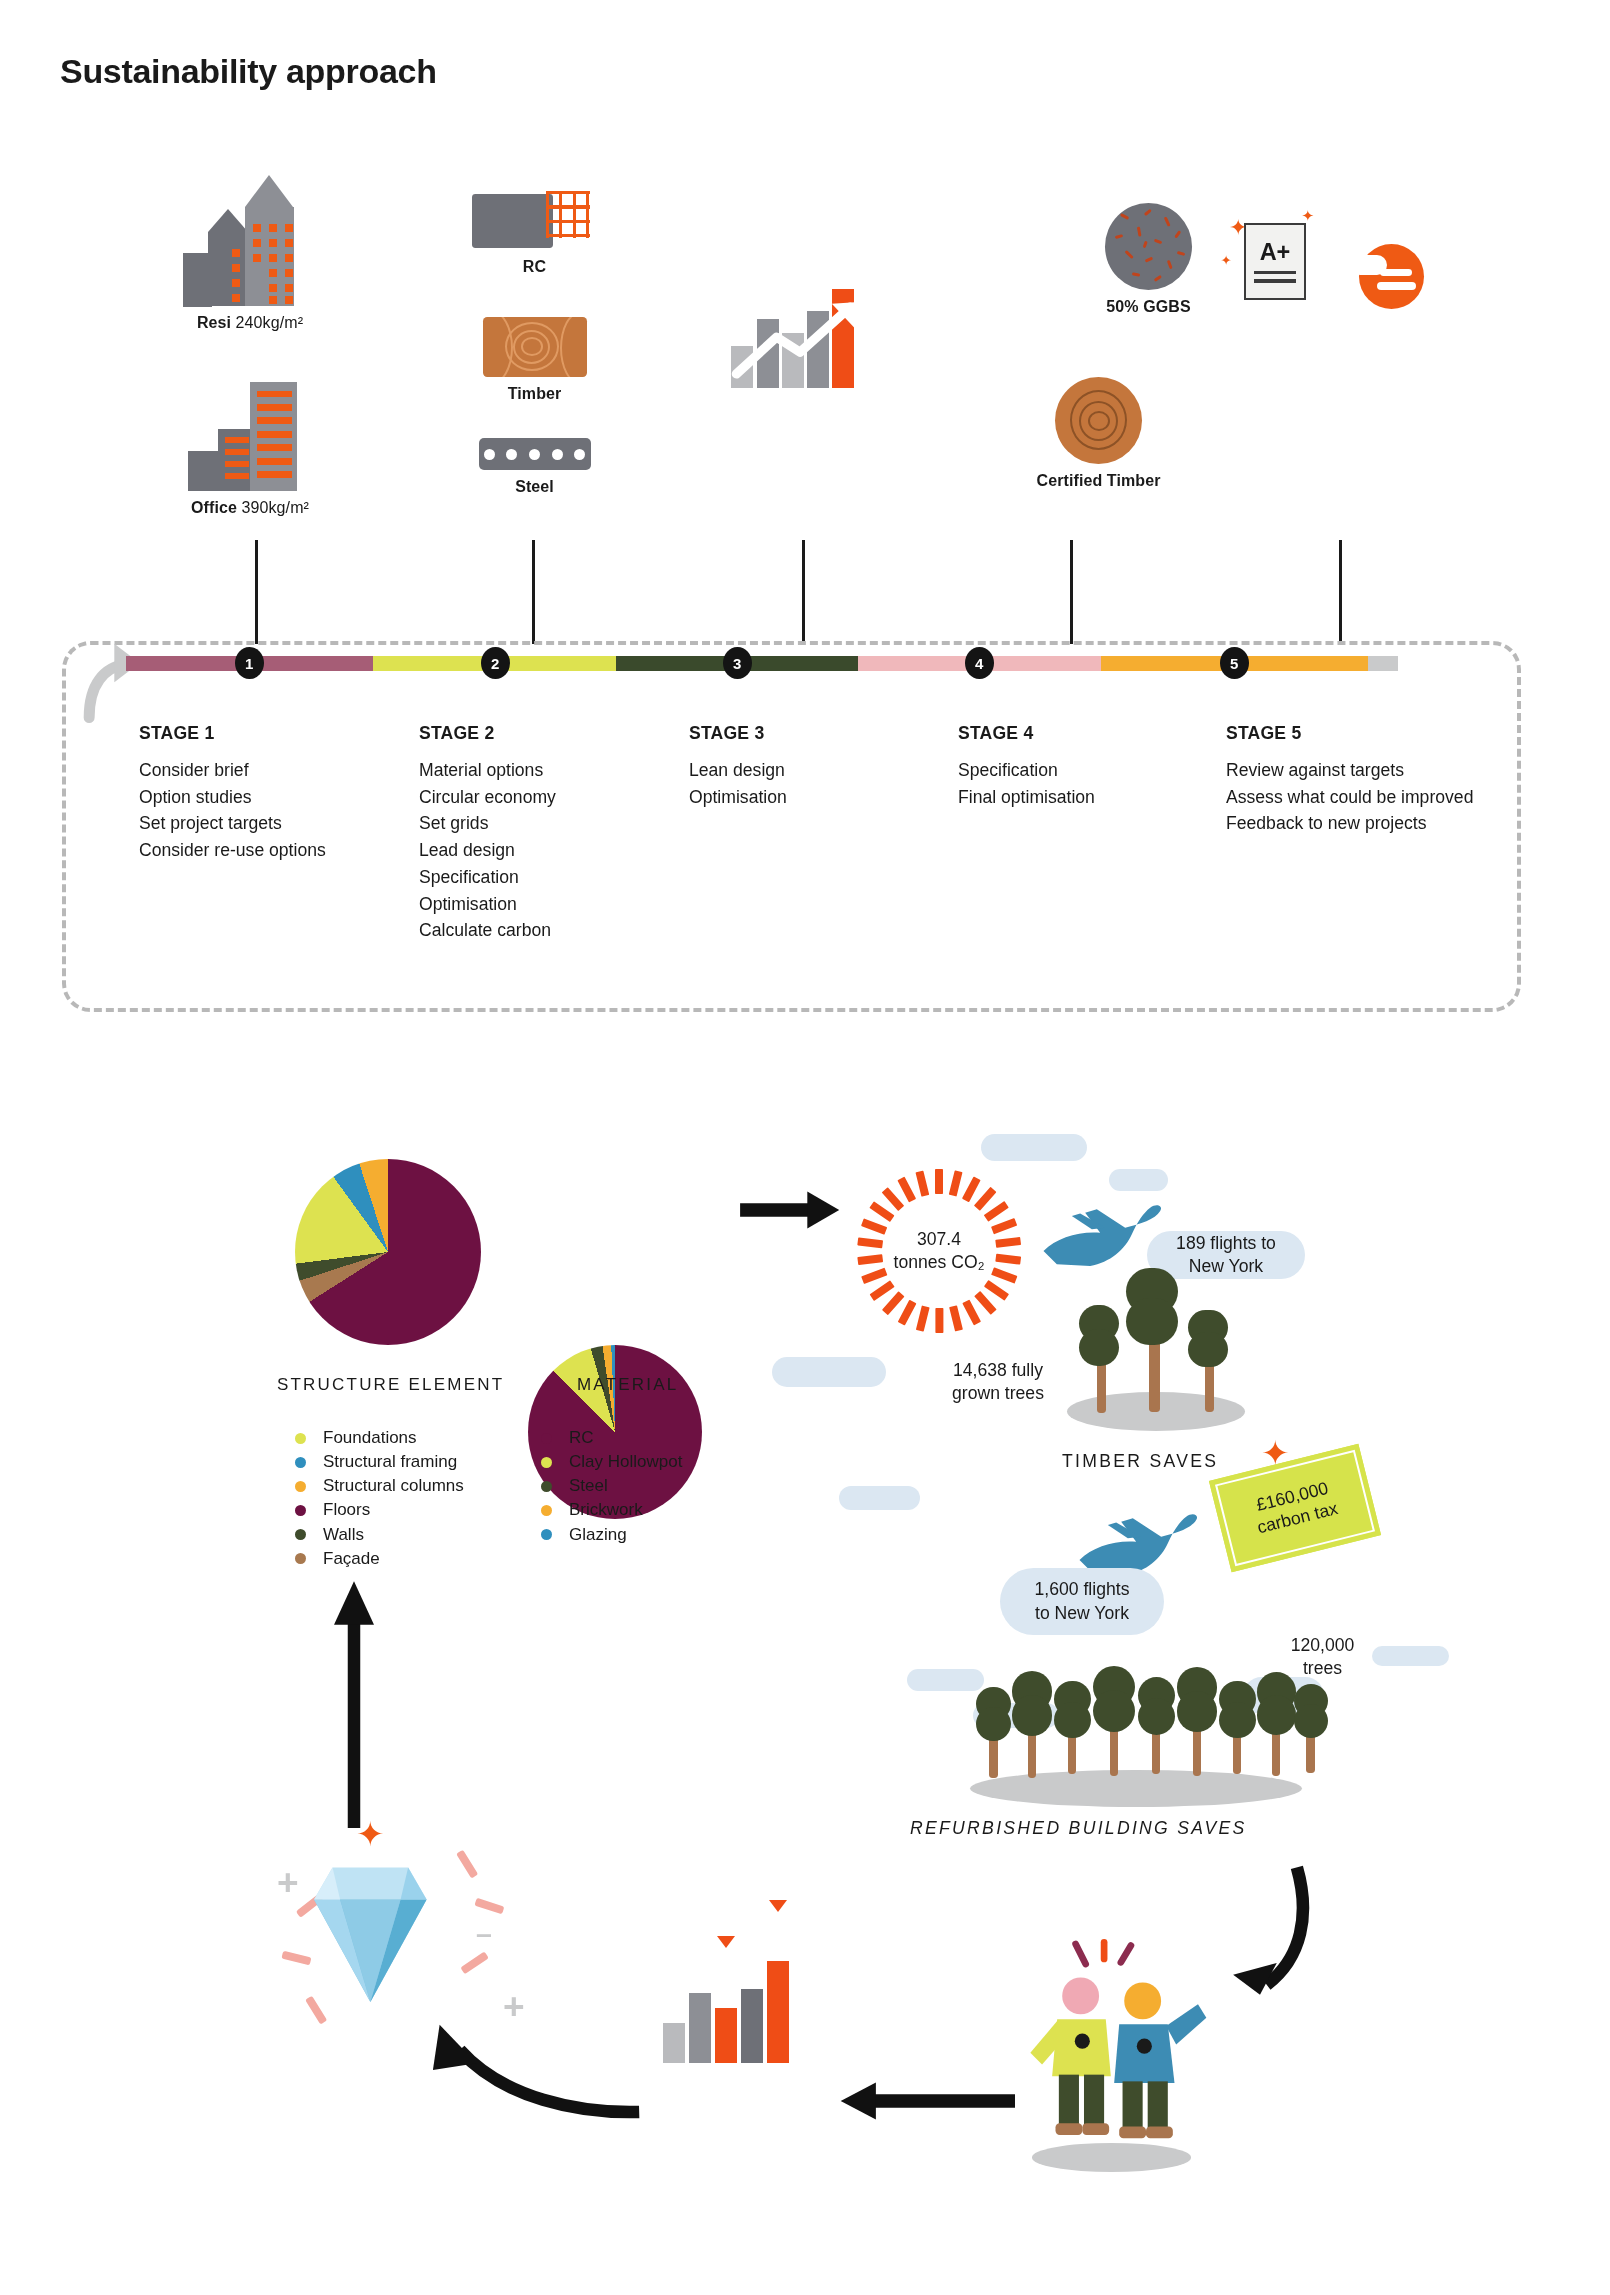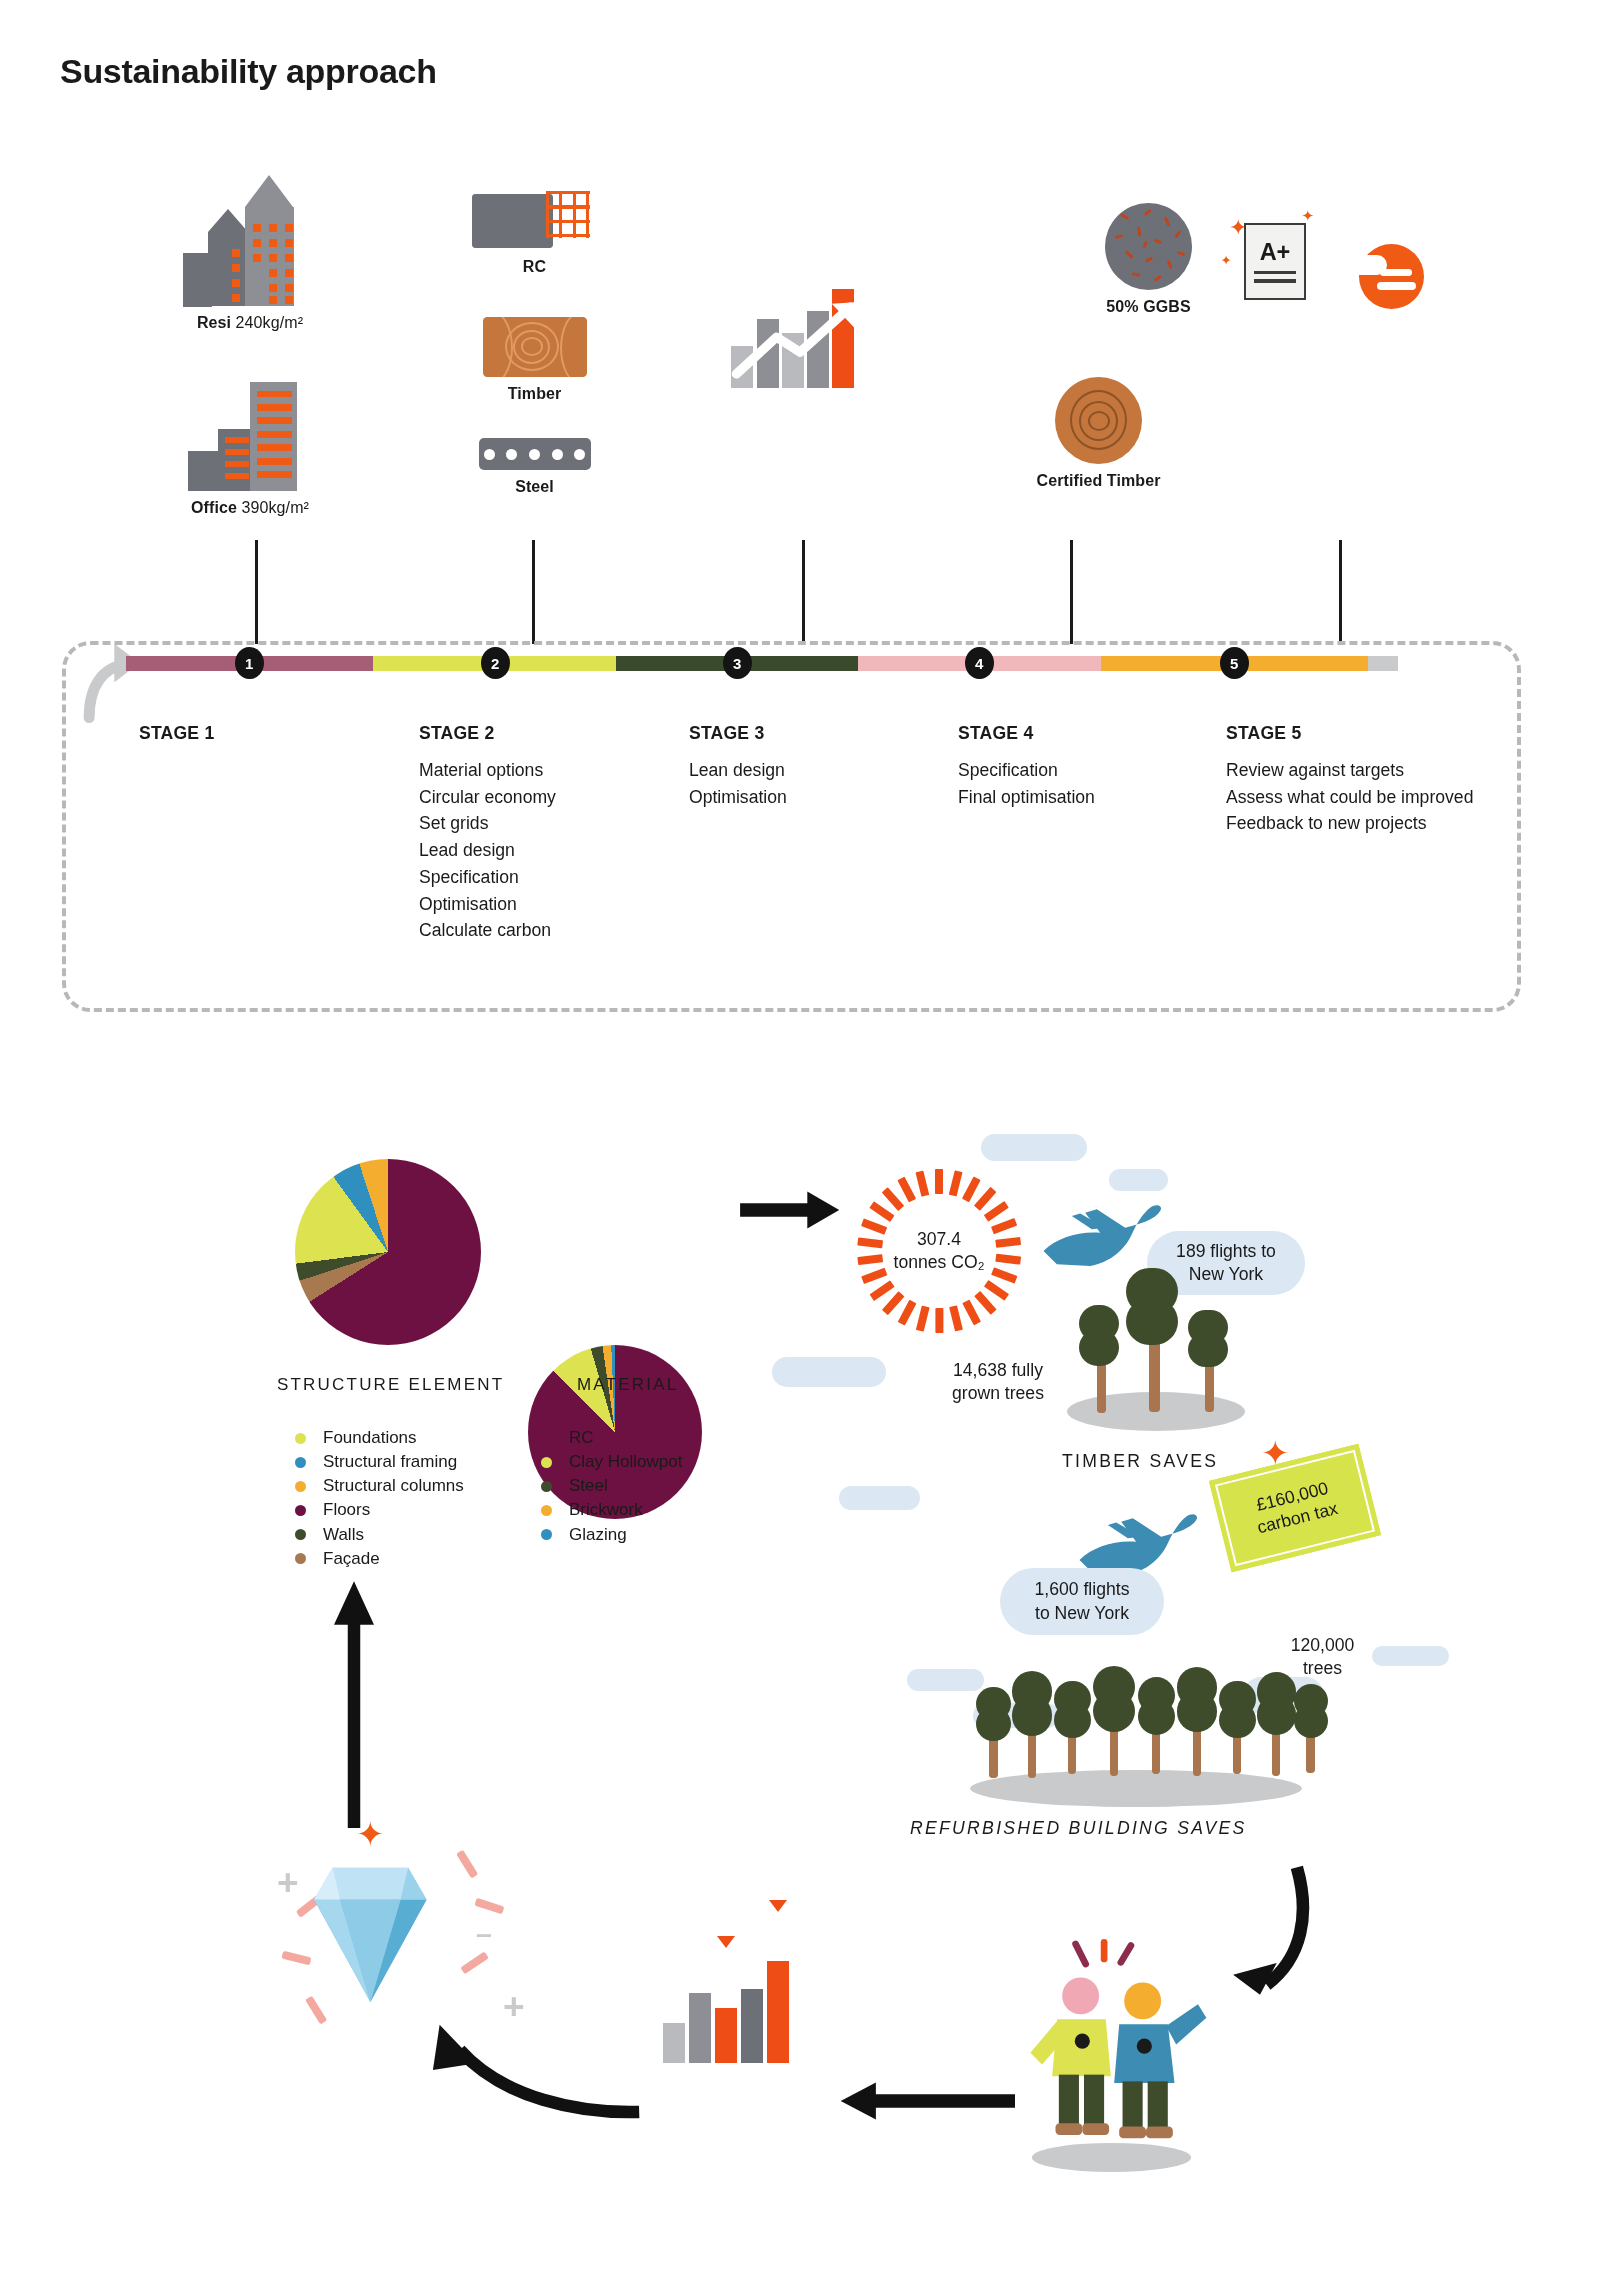--- a/index.html
+++ b/index.html
@@ -339,20 +339,26 @@
 <div id="timeline-nodes">
     <div class="tl-node" style="left: 235px;">1</div>
     <div class="tl-node" style="left: 481px;">2</div>
     <div class="tl-node" style="left: 723px;">3</div>
     <div class="tl-node" style="left: 965px;">4</div>
     <div class="tl-node" style="left: 1220px;">5</div>
   </div>
 <div id="stages-root">
     <div class="stage-col" style="left: 139px; width: 268px;">
       <div class="stage-head">STAGE 1</div>
+      <ul>
+        <li>Consider brief</li>
+        <li>Option studies</li>
+        <li>Set project targets</li>
+        <li>Consider re-use options</li>
+      </ul>
     </div>
     <div class="stage-col" style="left: 419px; width: 260px;">
       <div class="stage-head">STAGE 2</div>
       <ul>
         <li>Material options</li>
         <li>Circular economy</li>
         <li>Set grids</li>
         <li>Lead design</li>
         <li>Specification</li>
         <li>Optimisation</li>
@@ -482,21 +488,21 @@
 <div class="cloud" style="left:839px; top:1486px; width:81px;  height:23.5px;"></div>
 <div class="cloud" style="left:907px; top:1669px; width:77px;  height:22px;"></div>
 <div class="cloud" style="left:1372px; top:1646px; width:77px;  height:20px;"></div>
 <div class="cloud" style="left:1243px; top:1677px; width:81px;  height:37px;"></div>
 <div class="cloud" style="left:973px; top:1703px; width:86px; height:25px;"></div>
 
 <svg class="plane" style="left:1038px; top:1201px;" width="126" height="70" viewBox="0 0 150 84">
   <path d="M6 60 C22 44 48 36 74 38 L56 14 L70 10 L104 32 C122 28 140 22 146 12 C150 6 142 2 134 8 C126 14 118 26 112 40 C104 58 86 74 62 78 L22 76 Z" fill="#3d8cb4"></path>
   <path d="M64 34 L40 18 L50 15 L80 32 Z" fill="#3d8cb4"></path>
 </svg>
-<div class="callout" style="left:1147px; top:1231px; width:158px; height:64px; white-space:pre-line;">189 flights to
+<div class="callout" style="left:1147px; top:1231px; width:158px; height:48px; white-space:pre-line;">189 flights to
 New York</div>
 
 <div class="plain-note" style="left:924px; top:1359px; width:148px; white-space:pre-line;">14,638 fully
 grown trees</div>
 
 <div class="ground" style="left:1067px; top:1392px; width:178px; height:39px;"></div>
 <div class="tree" style="left:1077px; top:1305px; width:47px; height:107px;">
   <div class="trunk" style="left:20px; top:44px; width:9.2px; height:64px;"></div>
   <div class="blob" style="left:1.7px; top:0px;  width:40px; height:37px;"></div>
   <div class="blob" style="left:1.7px; top:23.5px; width:40px; height:37px;"></div>

